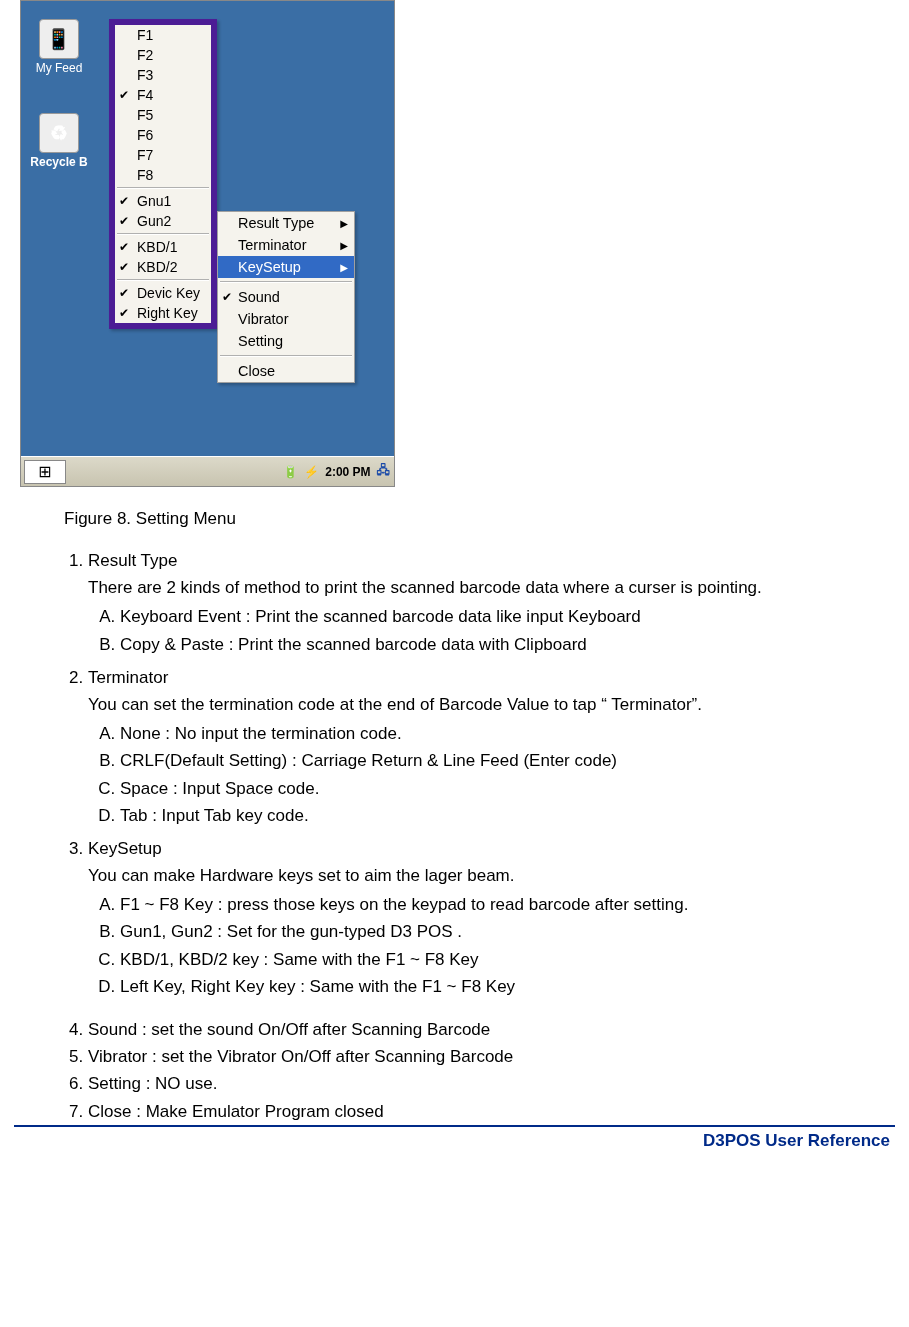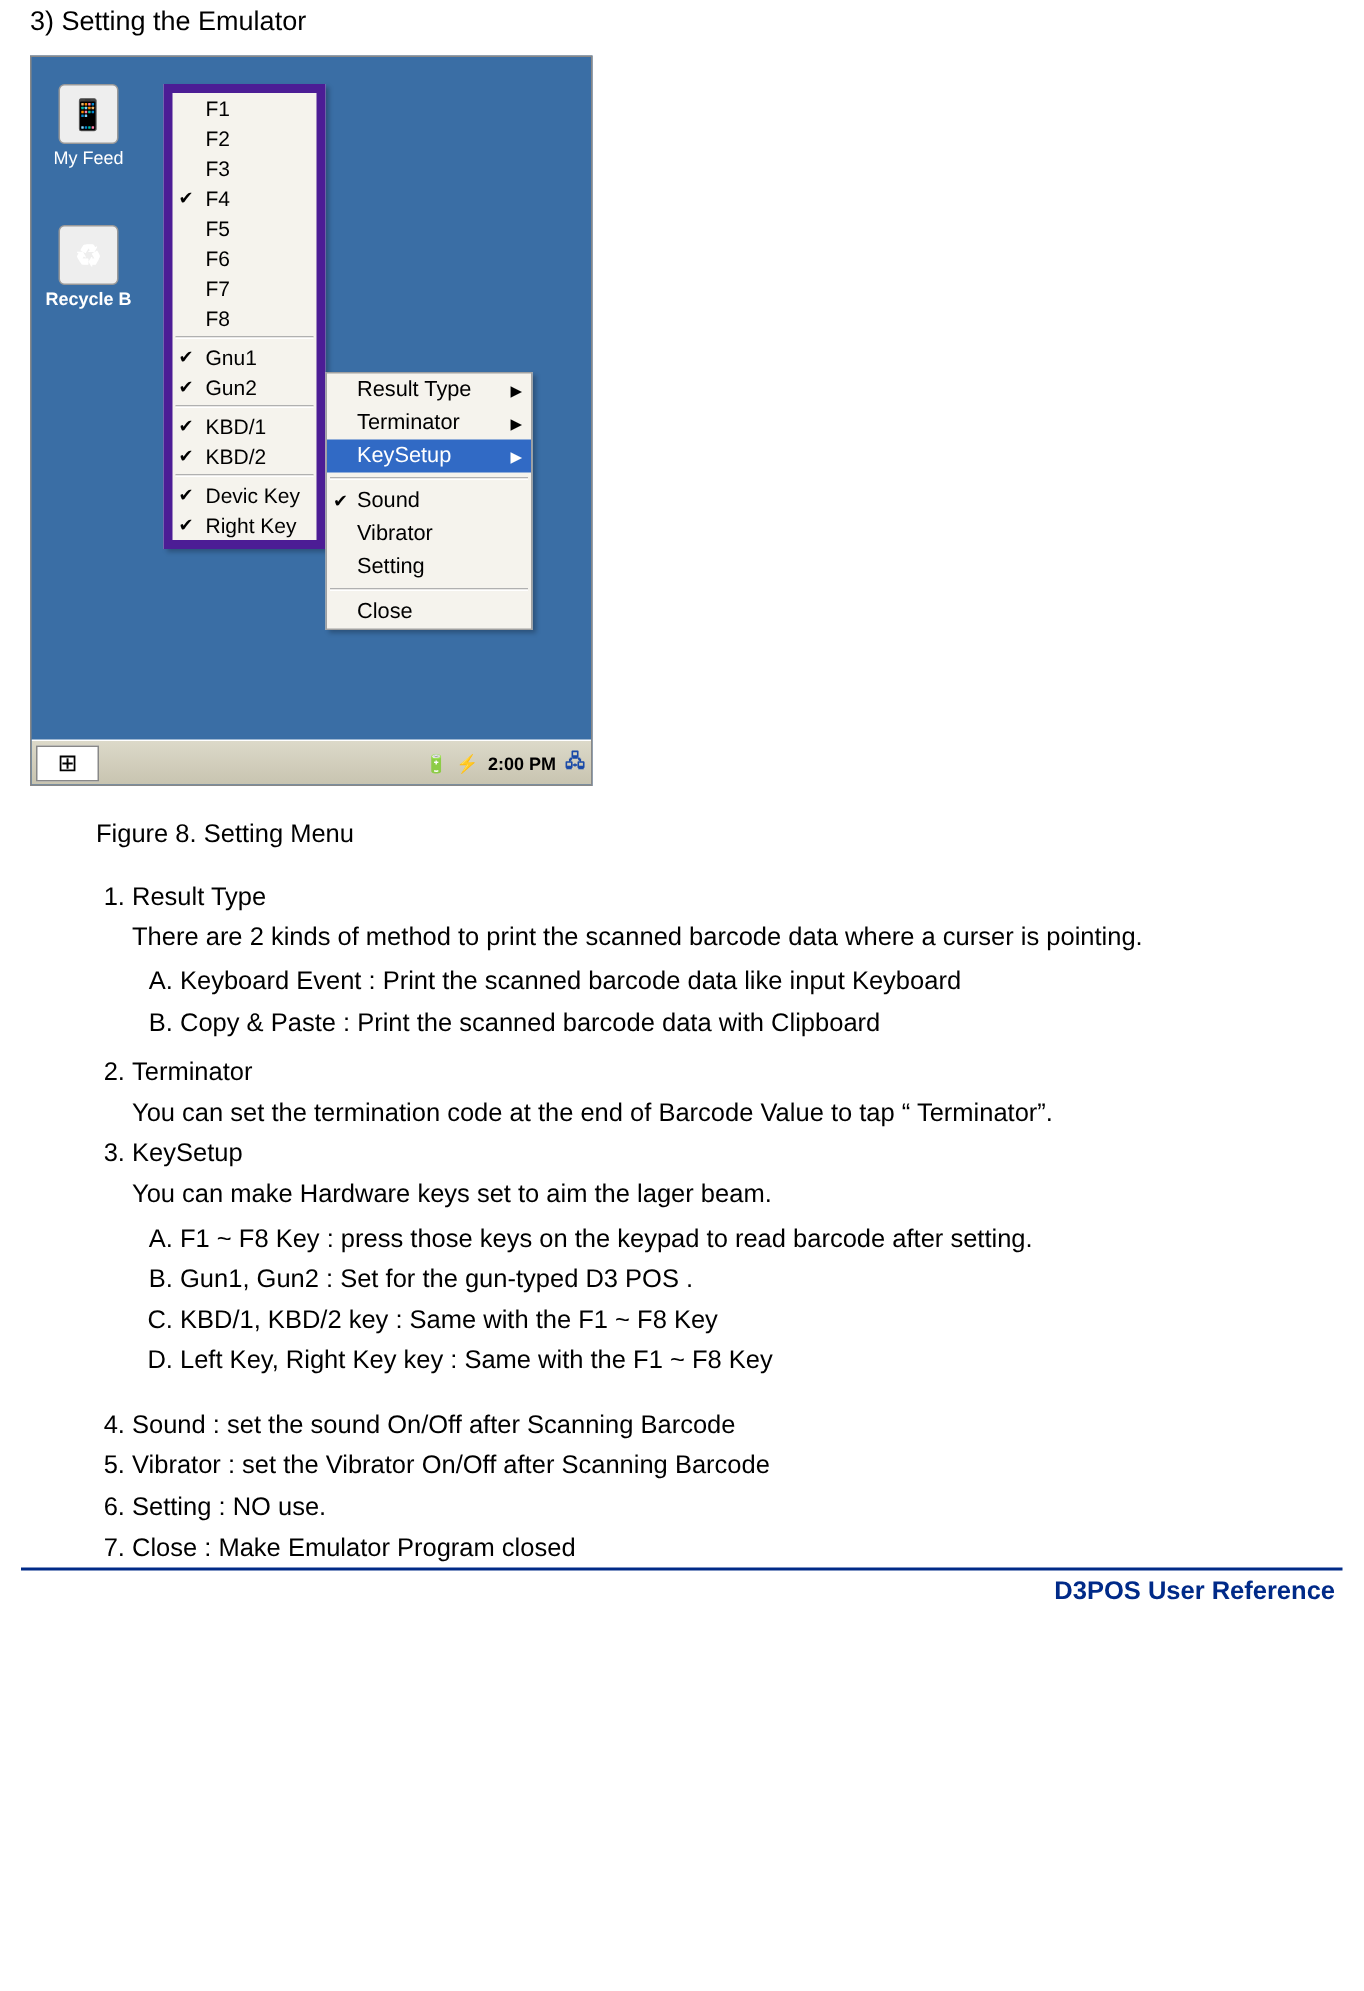--- a/index.html
+++ b/index.html
@@ -165,21 +165,20 @@
     color: #002a88;
     font-size: 17px;
     padding-right: 19px;
     padding-bottom: 10px;
   }
 </style>
 </head>
 <body>
 
 <div class="page">
-  <div class="section-title">3) Setting the Emulator</div>
 
   <div class="screenshot-wrap">
     <div class="desktop-icon" style="left:6px; top:18px;">
       <div class="ic">📱</div>
       <div>My Feed</div>
     </div>
     <div class="desktop-icon" style="left:6px; top:112px;font-weight:bold;">
       <div class="ic">♻</div>
       <div>Recycle B</div>
     </div>
@@ -237,20 +236,26 @@
         <span>Result Type</span><br>
         <span>There are 2 kinds of method to print the scanned barcode data where a curser is pointing.</span>
         <ol class="alpha">
           <li>Keyboard Event : Print the scanned barcode data like input Keyboard</li>
           <li>Copy &amp; Paste : Print the scanned barcode data with Clipboard</li>
         </ol>
       </li>
       <li>
         <span>Terminator</span><br>
         <span>You can set the termination code at the end of Barcode Value to tap “ Terminator”.</span>
+        <ol class="alpha">
+          <li>None : No input the termination code.</li>
+          <li>CRLF(Default Setting) : Carriage Return &amp; Line Feed (Enter code)</li>
+          <li>Space : Input Space code.</li>
+          <li>Tab : Input Tab key code.</li>
+        </ol>
       </li>
       <li>
         <span>KeySetup</span><br>
         <span>You can make Hardware keys set to aim the lager beam.</span>
         <ol class="alpha">
           <li>F1 ~ F8 Key : press those keys on the keypad to read barcode after setting.</li>
           <li>Gun1, Gun2 : Set for the gun-typed D3 POS .</li>
           <li>KBD/1, KBD/2 key : Same with the F1 ~ F8 Key</li>
           <li>Left Key, Right Key key : Same with the F1 ~ F8 Key</li>
         </ol>

